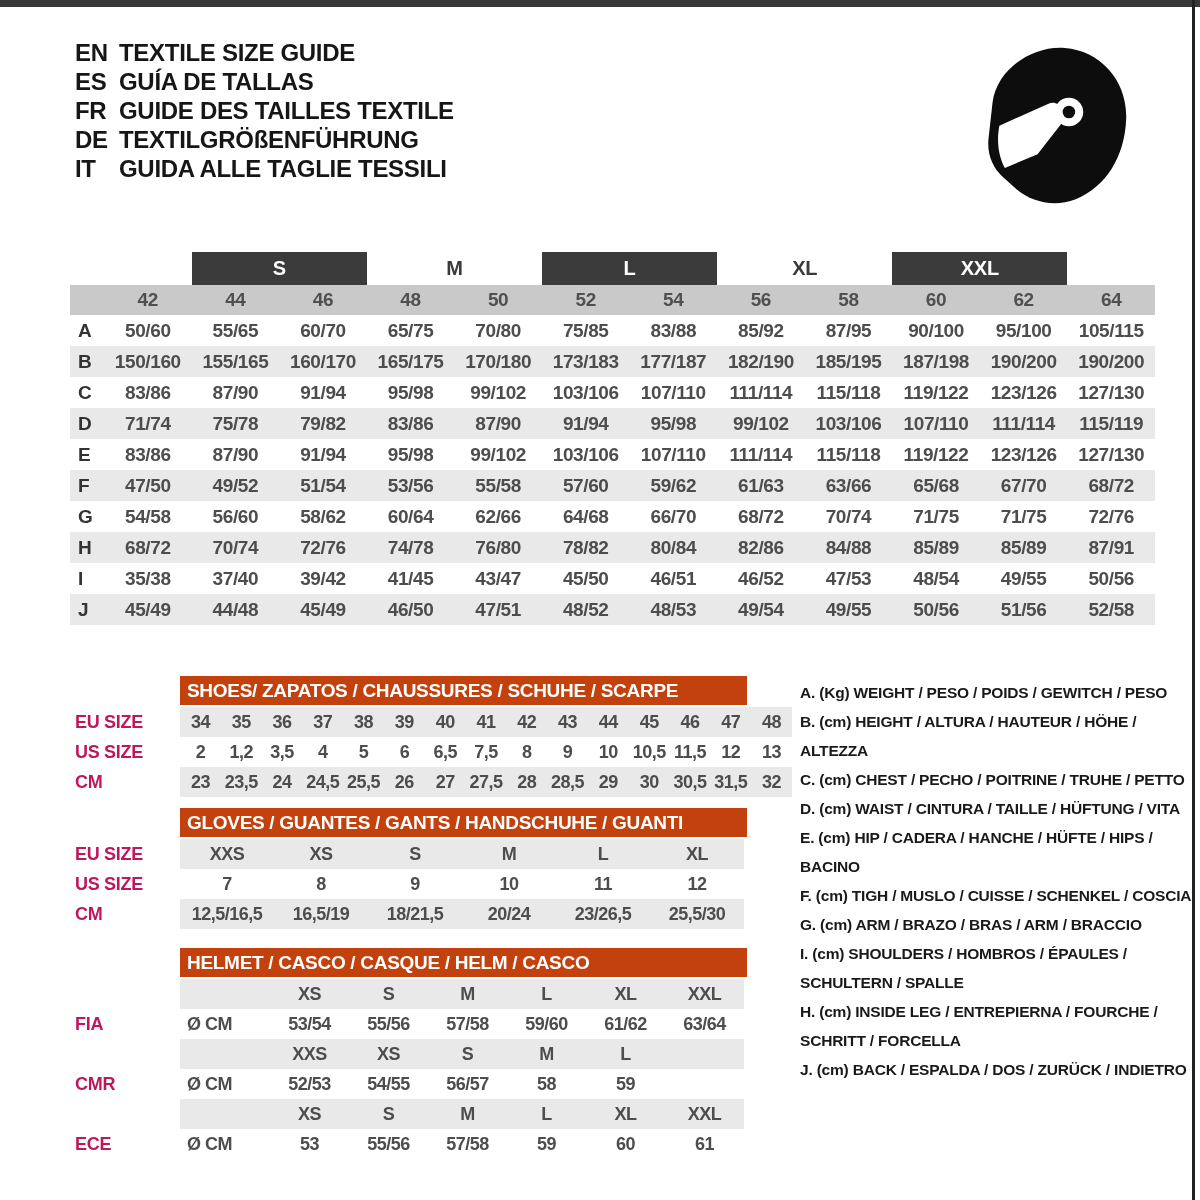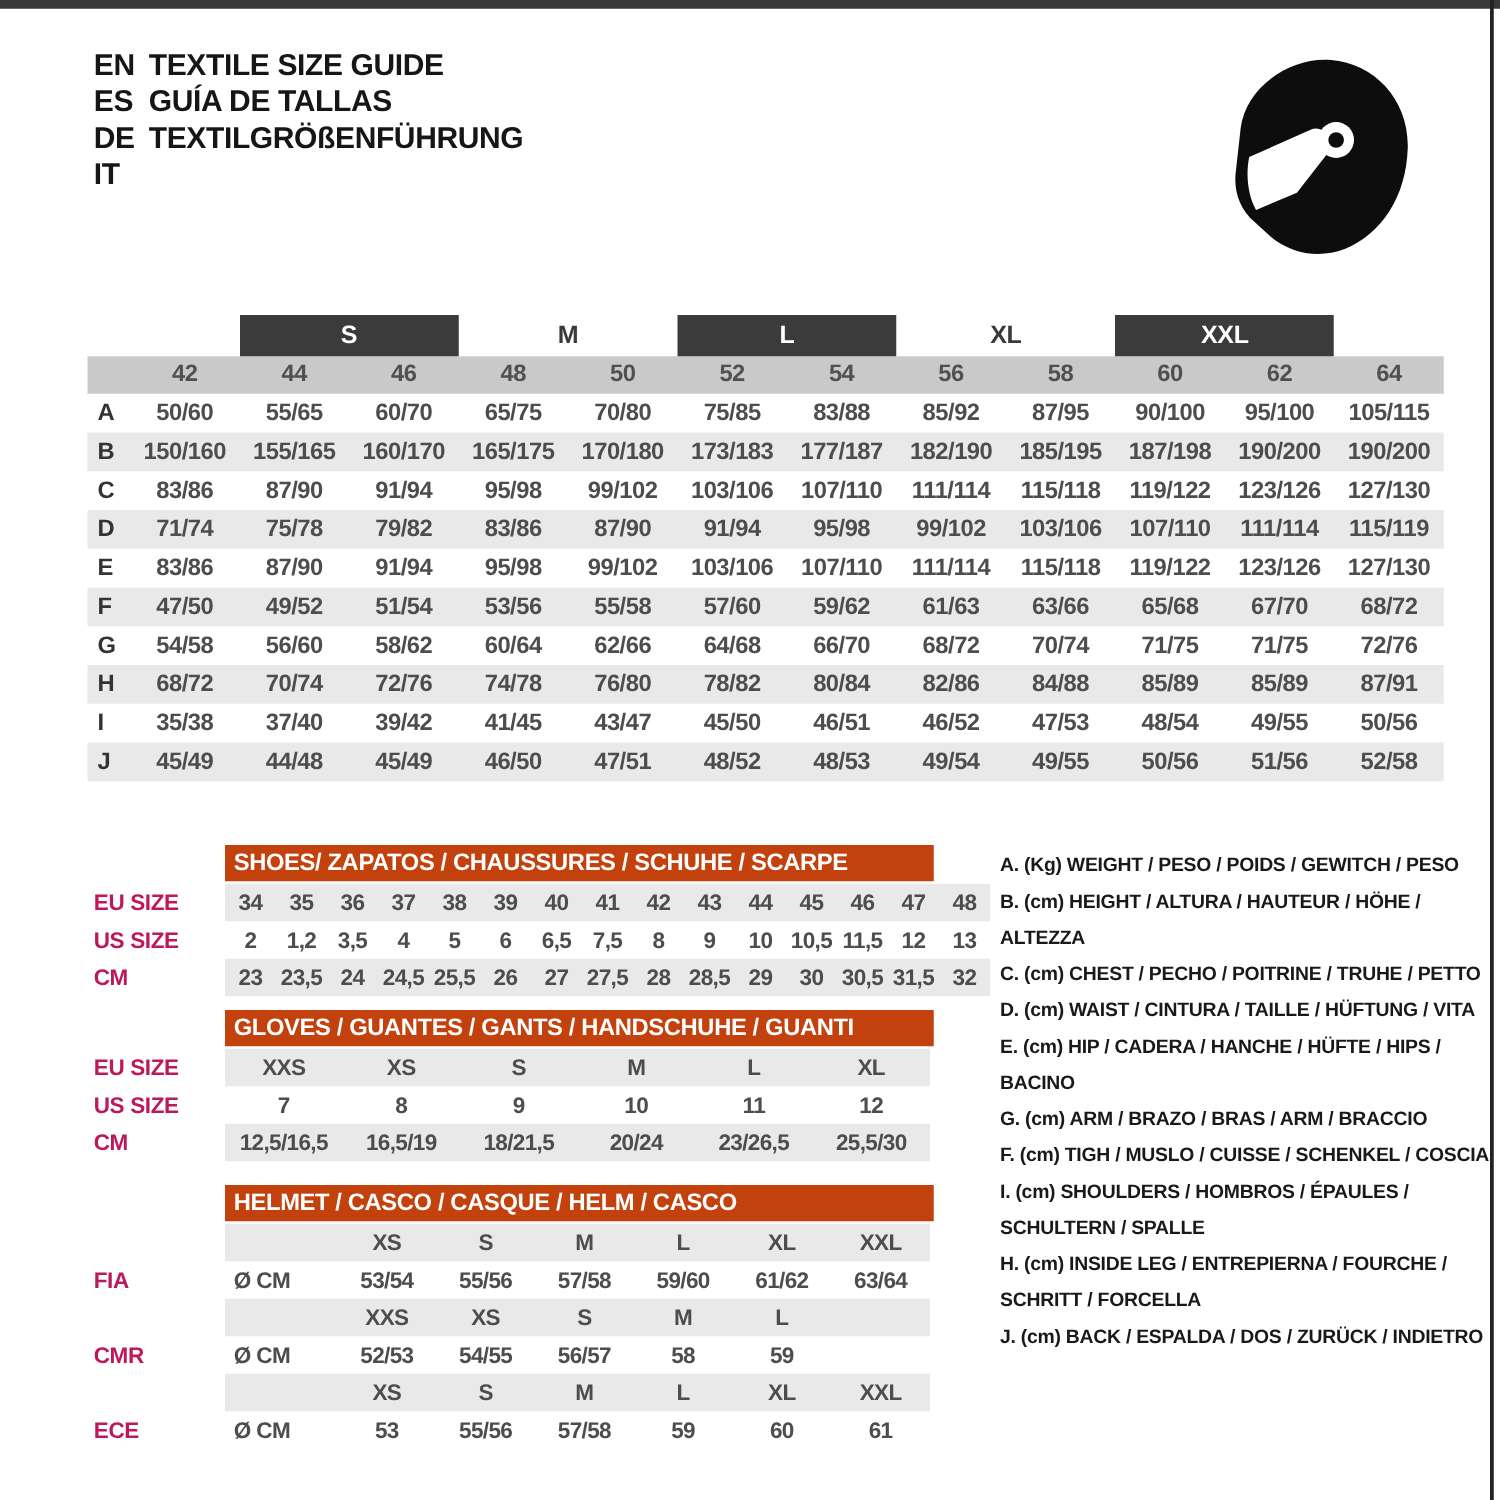--- a/index.html
+++ b/index.html
@@ -60,25 +60,30 @@
   <div class="lang-block" id="langBlock">
       <div class="lang-row">
         <div class="lang-code">EN</div>
         <div class="lang-title">TEXTILE SIZE GUIDE</div>
       </div>
       <div class="lang-row">
         <div class="lang-code">ES</div>
         <div class="lang-title">GUÍA DE TALLAS</div>
       </div>
       <div class="lang-row">
+        <div class="lang-code">FR</div>
+        <div class="lang-title">GUIDE DES TAILLES TEXTILE</div>
+      </div>
+      <div class="lang-row">
         <div class="lang-code">DE</div>
         <div class="lang-title">TEXTILGRÖßENFÜHRUNG</div>
       </div>
       <div class="lang-row">
         <div class="lang-code">IT</div>
+        <div class="lang-title">GUIDA ALLE TAGLIE TESSILI</div>
       </div>
     </div>
 
   <svg class="helmet" viewBox="0 0 110 120">
     <path d="M60 2 C86 4 106 26 105 54 C104 82 90 104 68 113 C52 119 36 115 25 106 L15 97 C7 90 3 80 4 69 L7 42 C10 18 36 0 60 2 Z" fill="#0d0d0d"></path>
     <path d="M12 59 L48 43 C52 41 56 43 58 47 L61 53 L40 80 L16 90 C11 81 10 69 12 59 Z" fill="#ffffff"></path>
     <circle cx="63" cy="49" r="10.5" fill="#ffffff"></circle>
     <circle cx="63" cy="49" r="4.6" fill="#0d0d0d"></circle>
   </svg>
 
@@ -434,19 +439,19 @@
         </div>
     </div>
   </div>
 
   <div class="legend" id="legend">
       <div class="item">A. (Kg) WEIGHT / PESO / POIDS / GEWITCH / PESO</div>
       <div class="item">B. (cm) HEIGHT / ALTURA / HAUTEUR / HÖHE / ALTEZZA</div>
       <div class="item">C. (cm) CHEST / PECHO / POITRINE / TRUHE / PETTO</div>
       <div class="item">D. (cm) WAIST / CINTURA / TAILLE / HÜFTUNG / VITA</div>
       <div class="item">E. (cm) HIP / CADERA / HANCHE / HÜFTE / HIPS /  BACINO</div>
+      <div class="item">F. (cm) TIGH / MUSLO / CUISSE / SCHENKEL / COSCIA</div>
       <div class="item">G. (cm) ARM / BRAZO / BRAS / ARM / BRACCIO</div>
-      <div class="item">F. (cm) TIGH / MUSLO / CUISSE / SCHENKEL / COSCIA</div>
       <div class="item">I. (cm) SHOULDERS / HOMBROS / ÉPAULES / SCHULTERN / SPALLE</div>
       <div class="item">H. (cm) INSIDE LEG / ENTREPIERNA / FOURCHE / SCHRITT / FORCELLA</div>
       <div class="item">J. (cm) BACK / ESPALDA / DOS / ZURÜCK / INDIETRO</div>
     </div>
 </div>
 
 </body></html>

